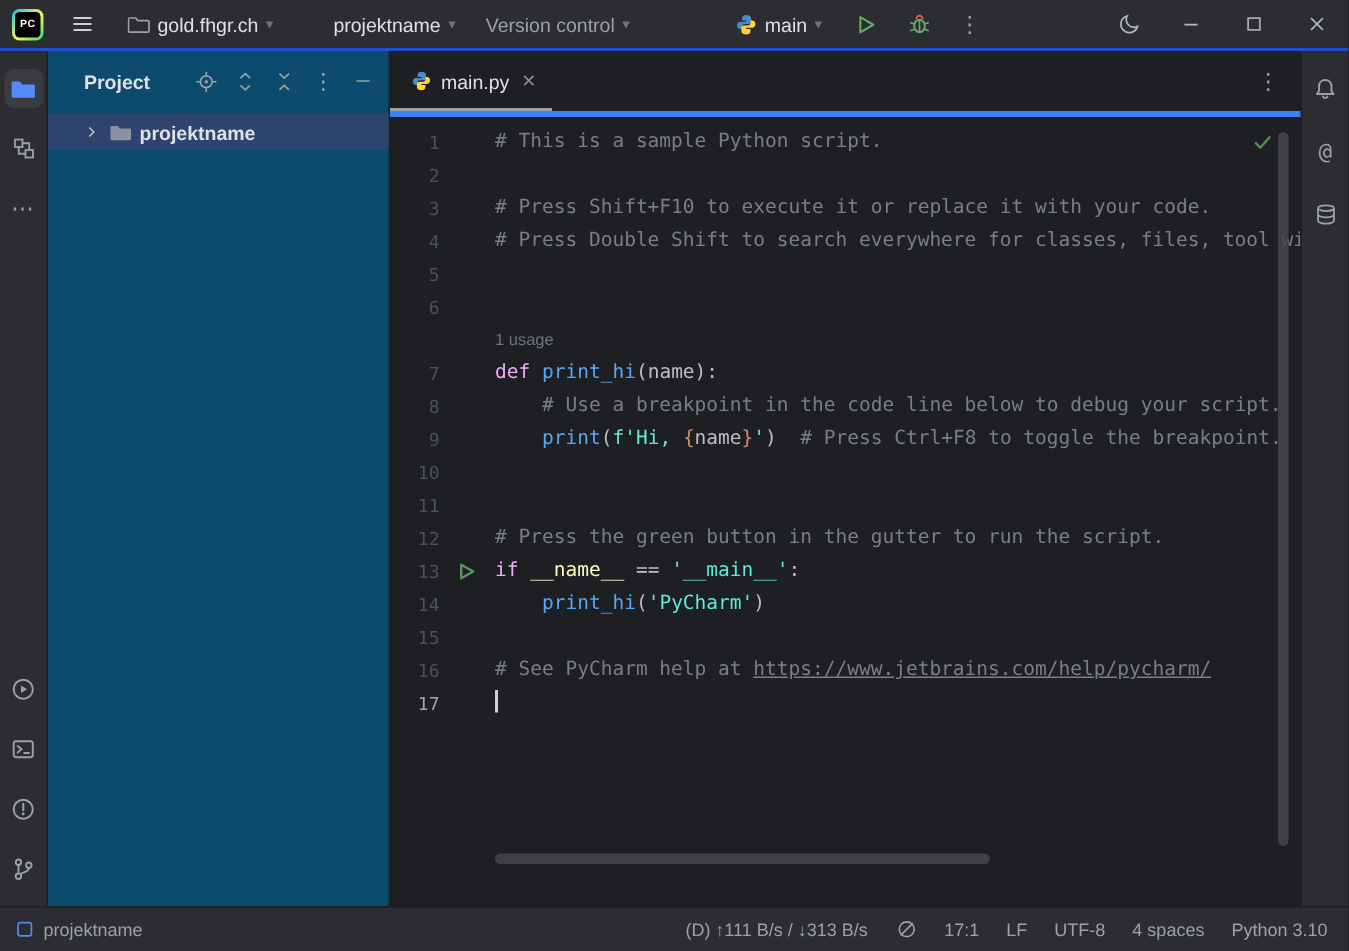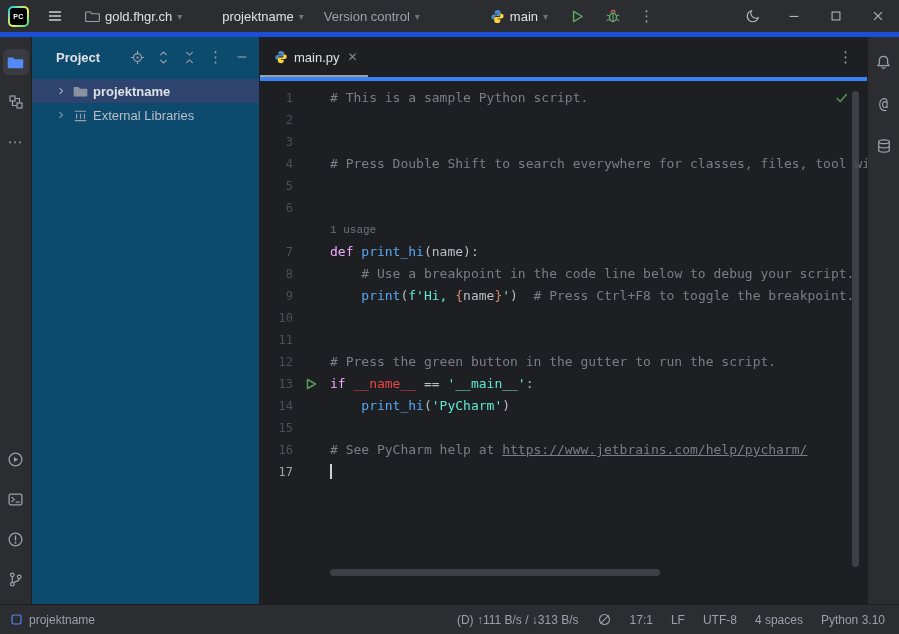--- a/index.html
+++ b/index.html
@@ -1,21 +1,21 @@
 <!DOCTYPE html>
 <html><head>
 <meta charset="utf-8">
 <style>
   * { box-sizing: border-box; margin: 0; padding: 0; }
   html,body { width:899px; height:634px; overflow:hidden; }
   body { background:#1e1f22; font-family:"Liberation Sans", sans-serif; color:#dfe1e5; }
   .app { width:899px; height:634px; display:flex; flex-direction:column; }
 
   
-  .titlebar { flex:0 0 32px; background:#2b2d30; display:flex; align-items:center; border-bottom:5px solid #1d4ed8; font-size:13px; }
+  .titlebar { flex:0 0 32px; background:#2b2d30; display:flex; align-items:center; border-bottom:2px solid #1d4ed8; font-size:13px; }
   .pc-logo { width:21px; height:21px; margin-left:8px; border-radius:5px; background:linear-gradient(135deg,#07c3f2,#fcf84a 55%,#21d789); display:flex; align-items:center; justify-content:center; flex:0 0 auto; }
   .pc-logo-inner { width:17px; height:17px; background:#000; border-radius:3px; color:#fff; font-size:7px; font-weight:700; display:flex; align-items:center; justify-content:center; letter-spacing:.3px; }
   .tb-btn { display:flex; align-items:center; gap:5px; padding:4px 6px; border-radius:4px; color:#dfe1e5; cursor:default; }
   .tb-dim { color:#9da0a8; }
   .chev { color:#6f737a; font-size:10px; }
   .win-controls { margin-left:auto; display:flex; align-items:stretch; height:32px; }
   .win-btn { width:42px; display:flex; align-items:center; justify-content:center; color:#b4b8bf; }
   .spacer1 { width:58px; }
   svg { display:block; }
 
@@ -51,25 +51,25 @@
   .editor-body { flex:1; position:relative; overflow:hidden; padding-top:6px; }
   .code-row { height:22px; line-height:22px; display:flex; font-family:"DejaVu Sans Mono","Liberation Mono",monospace; font-size:13px; white-space:pre; }
   .gutter-num { flex:0 0 33px; text-align:right; color:#4b5059; font-size:12px; }
   .gutter-num.current { color:#a1a3ab; }
   .gutter-ico { flex:0 0 37px; display:flex; align-items:center; justify-content:center; }
   .code-text { flex:1; overflow:hidden; color:#bcbec4; }
   .seg-com { color:#7a7e85; }
   .seg-kw { color:#f0abfc; }
   .seg-fn { color:#56a8f5; }
   .seg-str { color:#5eead4; }
-  .seg-dund { color:#ef4444; }
+  .seg-dund { color:#fef9c3; }
   .seg-txt { color:#bcbec4; }
   .seg-brace { color:#cf8e6d; }
   .seg-link { color:#7a7e85; text-decoration:underline; }
-  .inlay-hint { color:#6f737a; font-size:11px; font-family:Liberation Mono, monospace; align-self:center; }
+  .inlay-hint { color:#6f737a; font-size:11px; font-family:Liberation Sans, sans-serif; align-self:center; }
   .caret { display:inline-block; width:1.5px; height:15px; background:#ced0d6; vertical-align:-3px; }
   .check-icon { position:absolute; top:10px; right:18px; }
   .v-scroll { position:absolute; right:8px; top:10px; width:7px; height:476px; background:#45474c; border-radius:4px; opacity:.85; }
   .h-scroll { position:absolute; left:70px; bottom:28px; width:330px; height:7px; background:#45474c; border-radius:4px; opacity:.85; }
 
   
   .statusbar { flex:0 0 30px; background:#2b2d30; border-top:1px solid #1e1f22; display:flex; align-items:center; padding:0 14px 0 10px; color:#9da0a8; font-size:12px; }
   .sb-left { display:flex; align-items:center; gap:6px; }
   .sb-right { margin-left:auto; display:flex; align-items:center; gap:18px; }
 </style>
@@ -231,52 +231,41 @@
           <span class="indent">
               <svg width="12" height="12" viewBox="0 0 16 16">
                 <path d="M6 4l4 4-4 4" fill="none" stroke="#bcbec4" stroke-width="1.4"></path>
               </svg>
             </span>
           <svg width="15" height="15" viewBox="0 0 16 16">
               <path d="M1.5 3.2h4.4l1.4 1.8h7.2c.4 0 .8.3.8.8v6.7c0 .4-.3.8-.8.8H1.5c-.4 0-.8-.3-.8-.8V4c0-.4.3-.8.8-.8z" fill="#8a93a2"></path>
             </svg>
           <span class="tree-label" style="font-weight:600;">projektname</span>
         </div>
-        <div class="tree-row">
-          <span class="indent">
-              <svg width="12" height="12" viewBox="0 0 16 16">
-                <path d="M6 4l4 4-4 4" fill="none" stroke="#9da0a8" stroke-width="1.4"></path>
-              </svg>
-            </span>
-          <svg width="15" height="15" viewBox="0 0 16 16">
-              <path d="M2 3.5h12M3.8 6v5.5M8 6v5.5M12.2 6v5.5M2 13.5h12" fill="none" stroke="#9da0a8" stroke-width="1.2"></path>
-            </svg>
-          <span class="tree-label">External Libraries</span>
-        </div>
       </div>
     </div>
 
     <div class="editor-zone">
       <div class="tabbar">
         <div class="tab">
           <svg width="14" height="14" viewBox="0 0 16 16">
             <path fill="#4b8bbe" d="M8 1C5.8 1 5 2 5 3.5V5h3v.8H3.8C2.2 5.8 1.5 7 1.5 8.5S2.2 11 3.8 11H5V9.2c0-1 .8-1.7 1.8-1.7h3c1 0 1.7-.8 1.7-1.8V3.5C11.5 2 10.2 1 8 1z"></path>
             <path fill="#ffd43b" d="M8 15c2.2 0 3-1 3-2.5V11H8v-.8h4.2c1.6 0 2.3-1.2 2.3-2.7S13.8 5 12.2 5H11v1.8c0 1-.8 1.7-1.8 1.7h-3c-1 0-1.7.8-1.7 1.8v2.2C4.5 14 5.8 15 8 15z"></path>
           </svg>
           <span>main.py</span>
           <span class="tab-close">✕</span>
         </div>
         <span class="tab-more">⋮</span>
       </div>
 
       <div class="editor-body">
         <div>
             <div class="code-row"><span class="gutter-num">1</span><span class="gutter-ico"></span><span class="code-text"><span class="seg-com"># This is a sample Python script.</span></span></div>
             <div class="code-row"><span class="gutter-num">2</span><span class="gutter-ico"></span><span class="code-text"></span></div>
-            <div class="code-row"><span class="gutter-num">3</span><span class="gutter-ico"></span></div>
+            <div class="code-row"><span class="gutter-num">3</span><span class="gutter-ico"></span><span class="code-text"><span class="seg-com"># Press Shift+F10 to execute it or replace it with your code.</span></span></div>
             <div class="code-row"><span class="gutter-num">4</span><span class="gutter-ico"></span><span class="code-text"><span class="seg-com"># Press Double Shift to search everywhere for classes, files, tool windows, actions, and settings.</span></span></div>
             <div class="code-row"><span class="gutter-num">5</span><span class="gutter-ico"></span><span class="code-text"></span></div>
             <div class="code-row"><span class="gutter-num">6</span><span class="gutter-ico"></span><span class="code-text"></span></div>
             <div class="code-row"><span class="gutter-num"></span><span class="gutter-ico"></span><span class="inlay-hint">1 usage</span></div>
             <div class="code-row"><span class="gutter-num">7</span><span class="gutter-ico"></span><span class="code-text"><span class="seg-kw">def </span><span class="seg-fn">print_hi</span><span class="seg-txt">(name):</span></span></div>
             <div class="code-row"><span class="gutter-num">8</span><span class="gutter-ico"></span><span class="code-text"><span class="seg-txt">    </span><span class="seg-com"># Use a breakpoint in the code line below to debug your script.</span></span></div>
             <div class="code-row"><span class="gutter-num">9</span><span class="gutter-ico"></span><span class="code-text"><span class="seg-txt">    </span><span class="seg-fn">print</span><span class="seg-txt">(</span><span class="seg-str">f'Hi, </span><span class="seg-brace">{</span><span class="seg-txt">name</span><span class="seg-brace">}</span><span class="seg-str">'</span><span class="seg-txt">)  </span><span class="seg-com"># Press Ctrl+F8 to toggle the breakpoint.</span></span></div>
             <div class="code-row"><span class="gutter-num">10</span><span class="gutter-ico"></span><span class="code-text"></span></div>
             <div class="code-row"><span class="gutter-num">11</span><span class="gutter-ico"></span><span class="code-text"></span></div>
             <div class="code-row"><span class="gutter-num">12</span><span class="gutter-ico"></span><span class="code-text"><span class="seg-com"># Press the green button in the gutter to run the script.</span></span></div>

